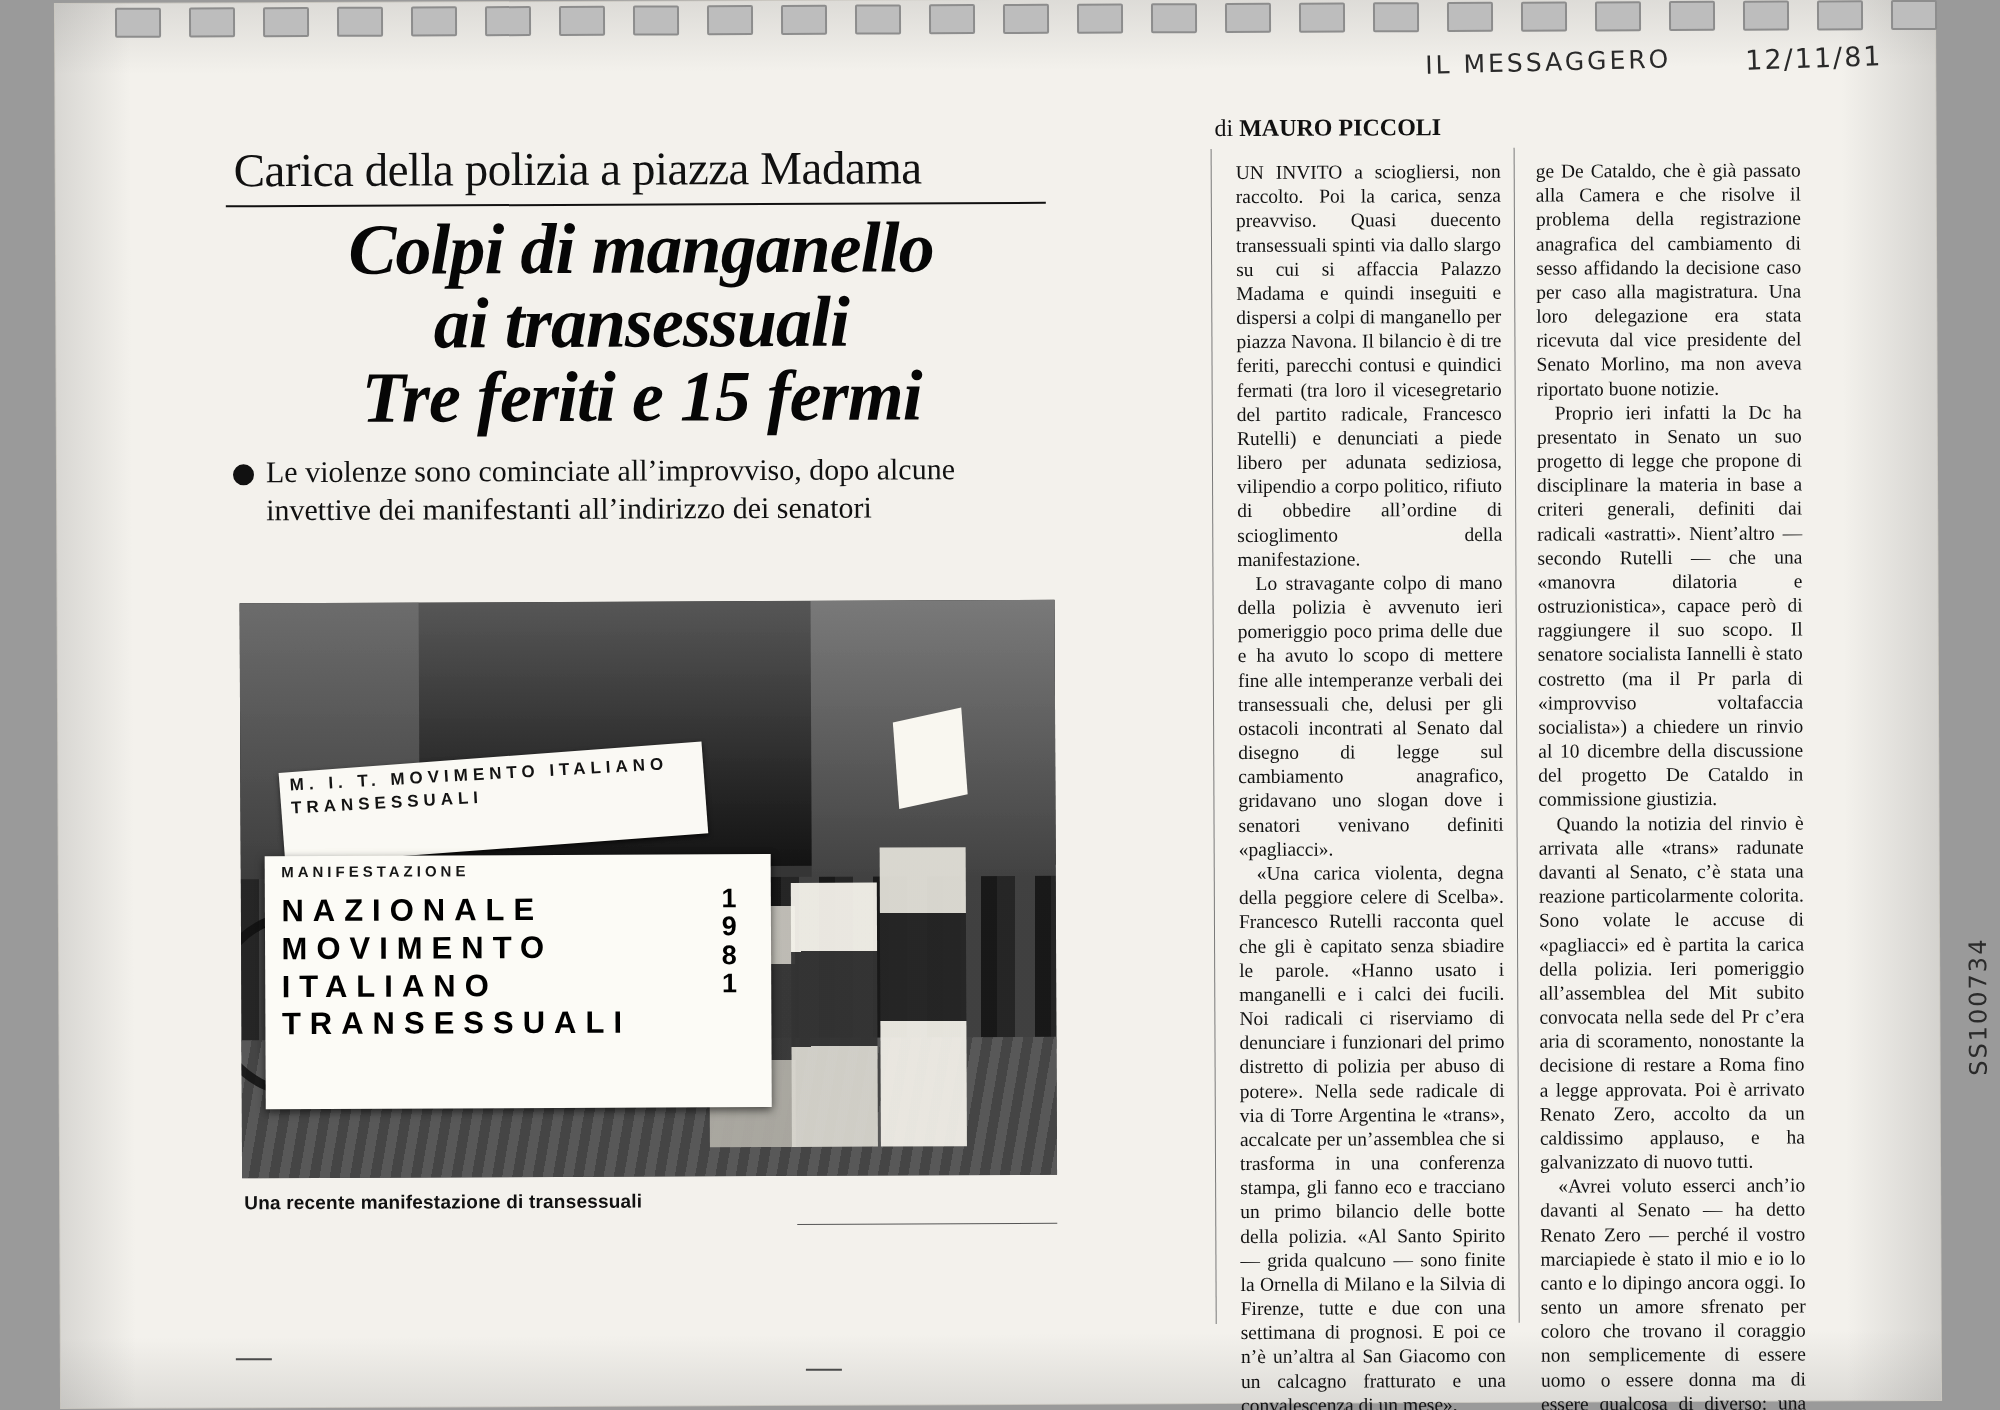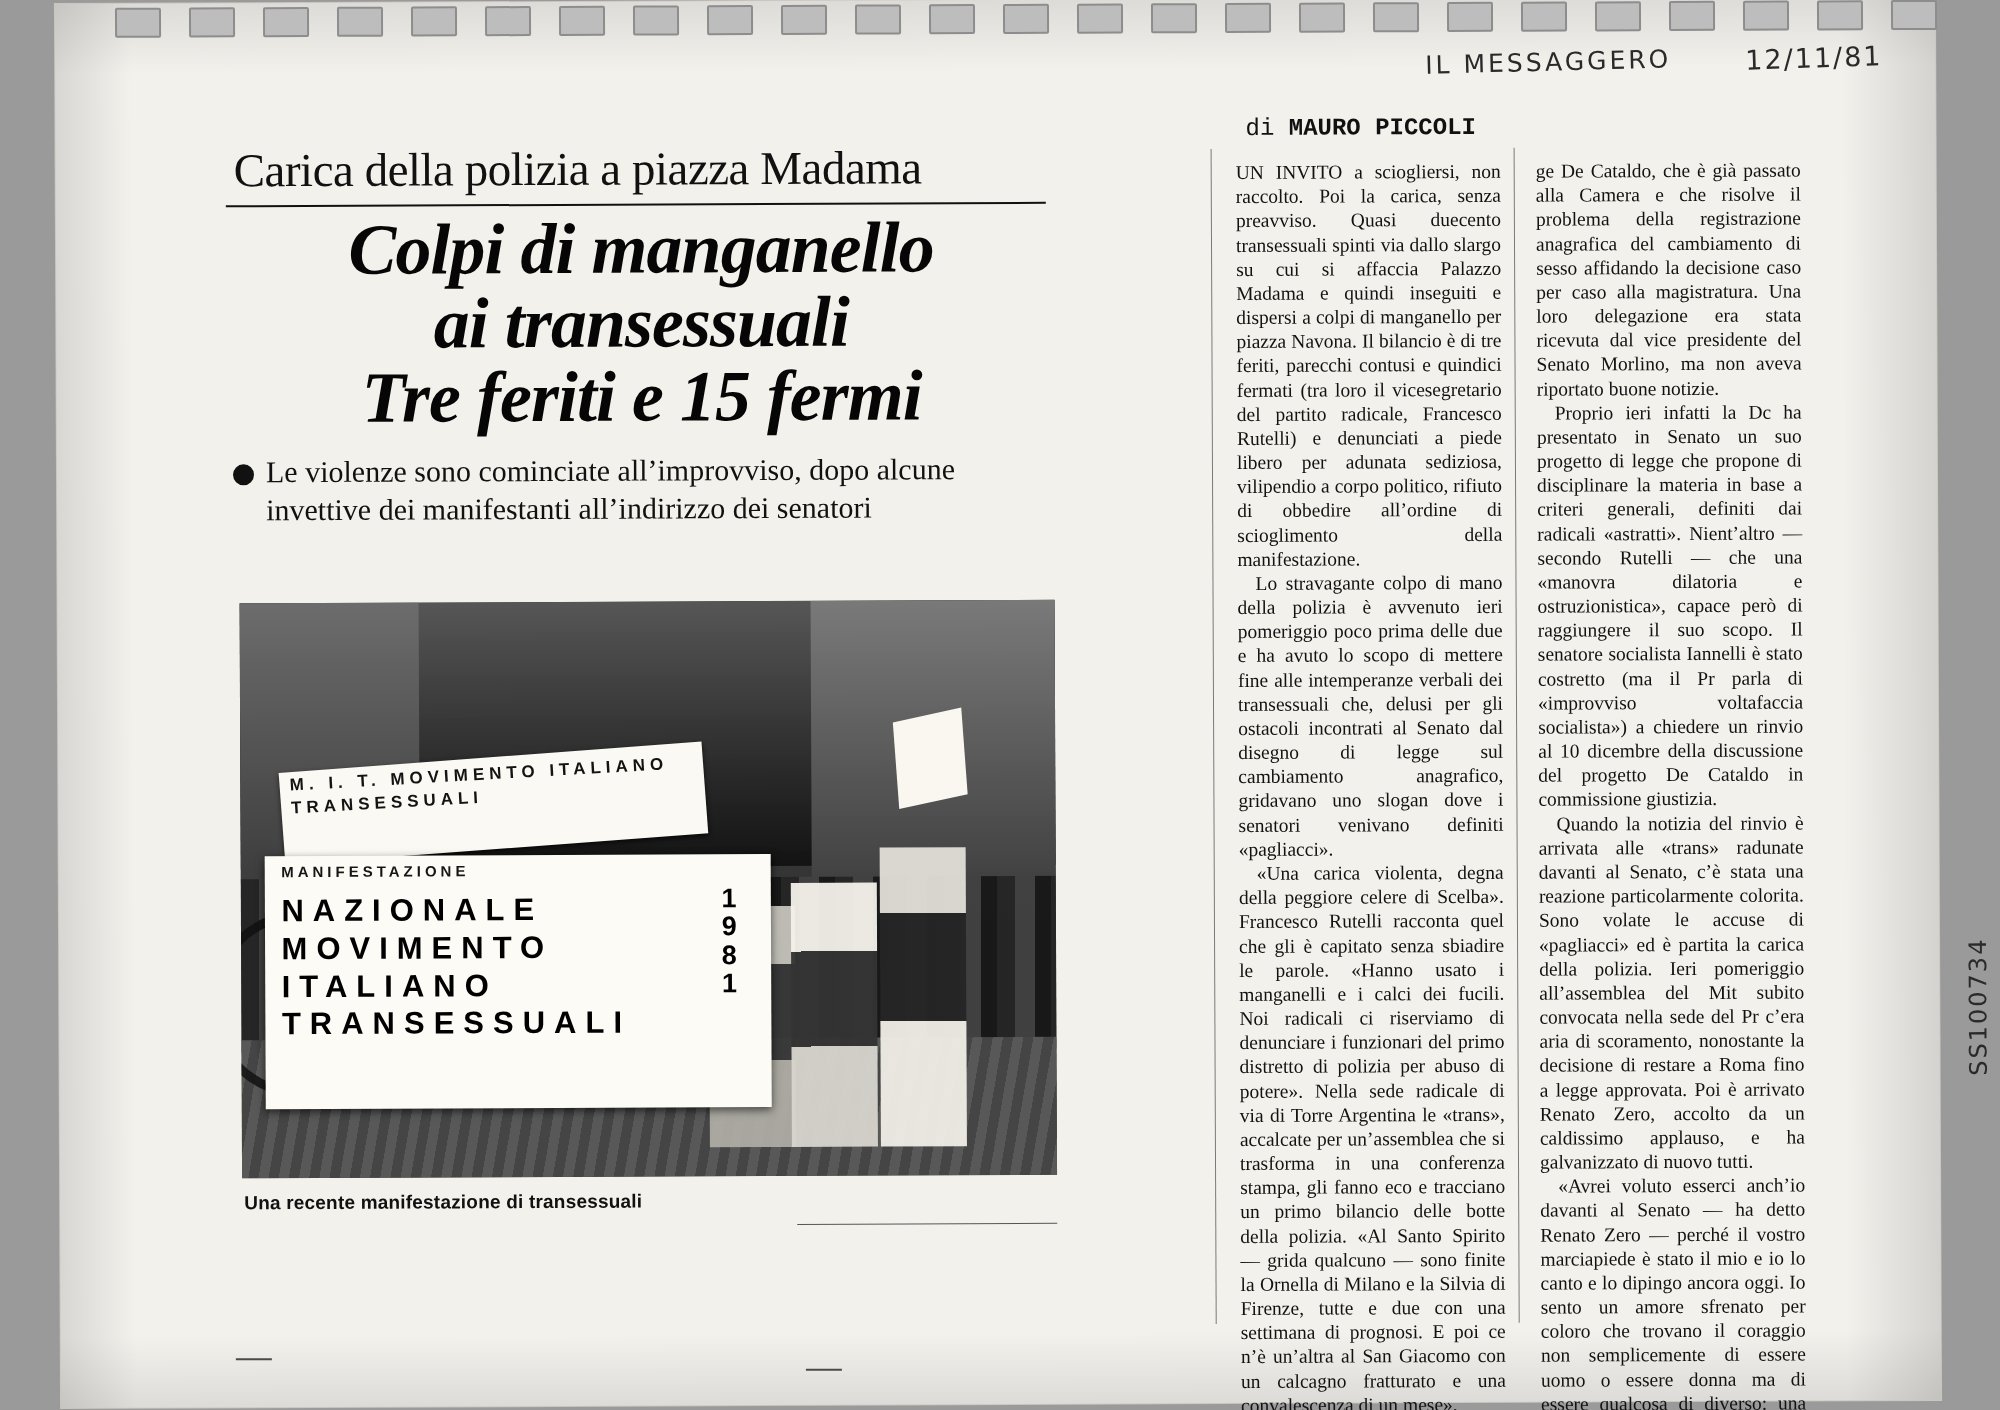--- a/index.html
+++ b/index.html
@@ -303,23 +303,23 @@
     border: none;
     border-top: 1px solid #555;
     margin: 12px 0 0 0;
     width: 260px;
     margin-left: 555px;
   }
 
   
   .byline {
     position: absolute;
-    left: 1020px;
+    left: 989px;
     top: -24px;
-    font-family: Liberation Mono, monospace;
+    font-family: Liberation Serif, serif;
     font-size: 24px;
     color: #111;
     white-space: nowrap;
   }
   .byline b { font-weight: bold; }
 
   #col1, #col2 {
     position: absolute;
     top: 22px;
     width: 265px;

